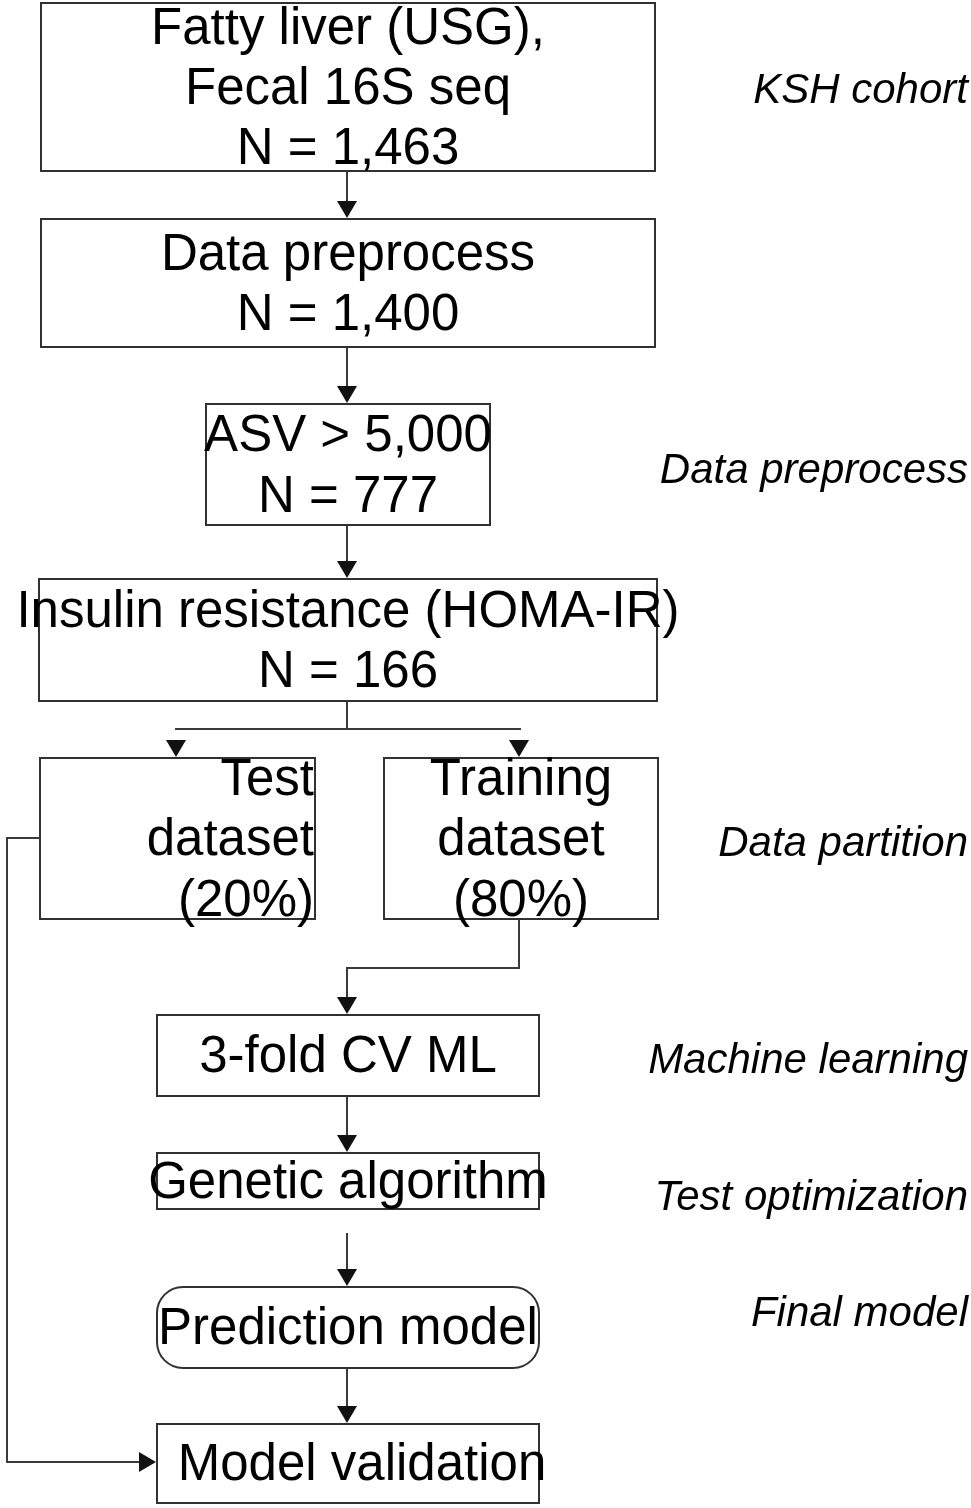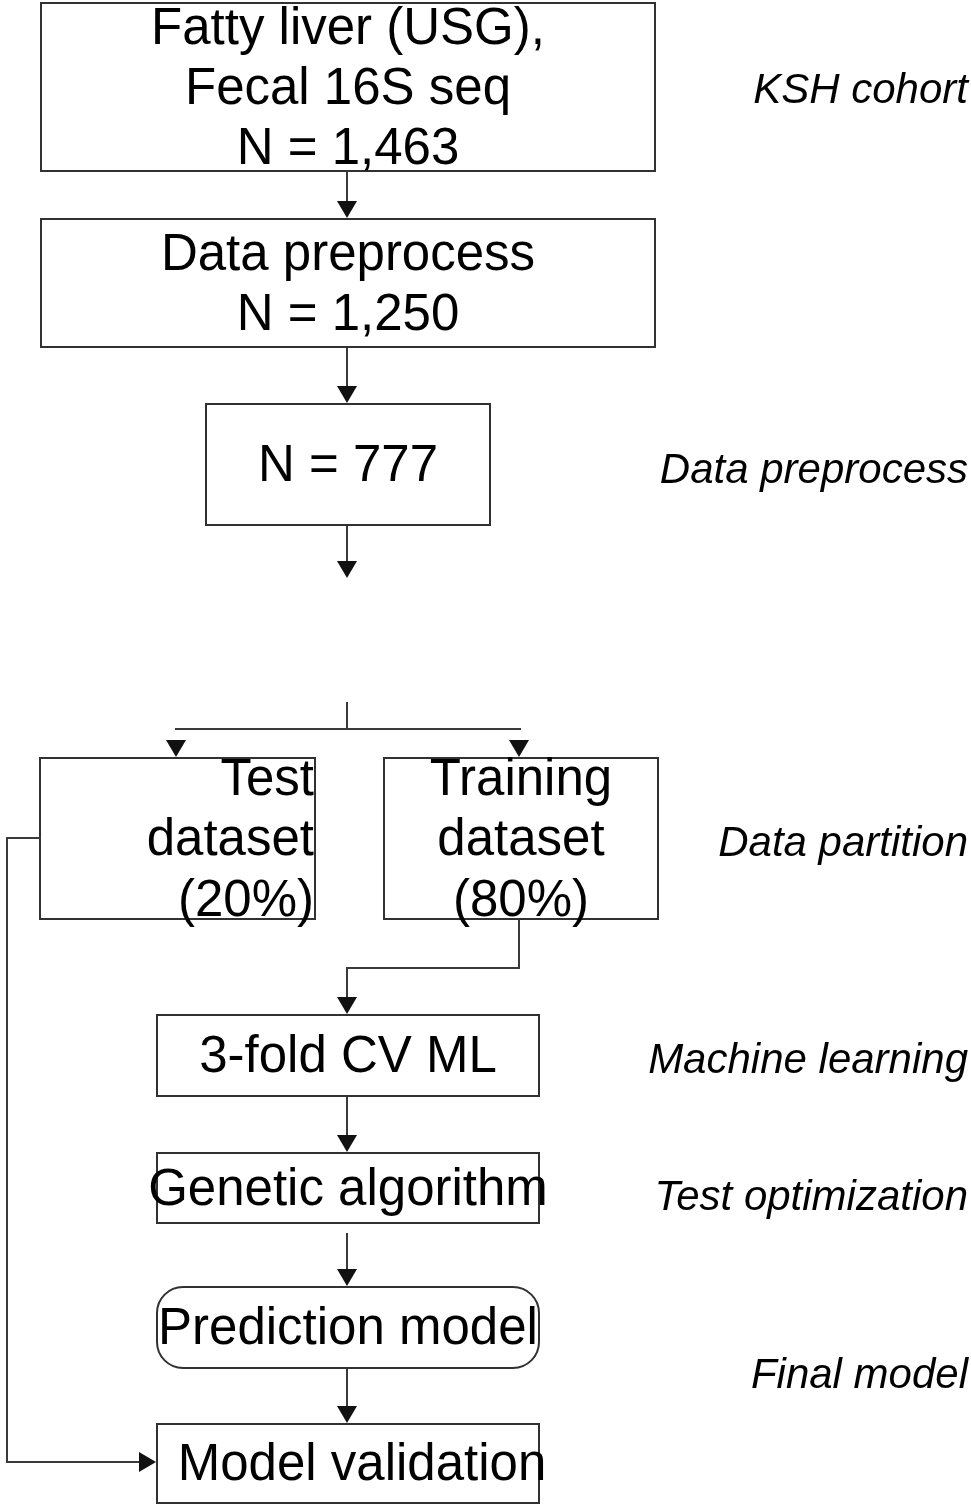--- a/index.html
+++ b/index.html
@@ -37,62 +37,67 @@
 <div class="canvas">
 
   <div class="box" style="left:40px; top:2px; width:616px; height:170px;">
     <span>Fatty liver (USG),</span>
     <span>Fecal 16S seq</span>
     <span>N = 1,463</span>
   </div>
 
   <div class="box" style="left:40px; top:218px; width:616px; height:130px;">
     <span>Data preprocess</span>
-    <span>N = 1,250</span>
+    <span>N = 1,400</span>
   </div>
 
   <div class="box" style="left:205px; top:403px; width:286px; height:123px;">
+    <span>ASV &gt; 5,000</span>
     <span>N = 777</span>
   </div>
 
+  <div class="box" style="left:38px; top:578px; width:620px; height:124px;">
+    <span>Insulin resistance (HOMA-IR)</span>
+    <span>N = 166</span>
+  </div>
 
   <div class="box" style="left:39px; top:757px; width:277px; height:163px;align-items:flex-end;">
     <span>Test</span>
     <span>dataset</span>
     <span>(20%)</span>
   </div>
 
   <div class="box" style="left:383px; top:757px; width:276px; height:163px;">
     <span>Training</span>
     <span>dataset</span>
     <span>(80%)</span>
   </div>
 
   <div class="box" style="left:156px; top:1014px; width:384px; height:83px;">
     <span>3-fold CV ML</span>
   </div>
 
-  <div class="box" style="left:156px; top:1152px; width:384px; height:72px;">
+  <div class="box" style="left:156px; top:1152px; width:384px; height:58px;">
     <span>Genetic algorithm</span>
   </div>
 
   <div class="box" style="left:156px; top:1286px; width:384px; height:83px;border-radius:27px;">
     <span>Prediction model</span>
   </div>
 
   <div class="box" style="left:156px; top:1423px; width:384px; height:81px;padding-left:28px;">
     <span>Model validation</span>
   </div>
 
   <div class="stage" style="top:65px;">KSH cohort</div>
   <div class="stage" style="top:445px;">Data preprocess</div>
   <div class="stage" style="top:818px;">Data partition</div>
   <div class="stage" style="top:1035px;">Machine learning</div>
   <div class="stage" style="top:1172px;">Test optimization</div>
-  <div class="stage" style="top:1350px;">Final model</div>
+  <div class="stage" style="top:1288px;">Final model</div>
 
   <div class="vline" style="left:346px; top:171px; width:2px; height:33px;"></div>
   <div class="arr-down" style="left:337px; top:201px;"></div>
 
   <div class="vline" style="left:346px; top:348px; width:2px; height:41px;"></div>
   <div class="arr-down" style="left:337px; top:386px;"></div>
 
   <div class="vline" style="left:346px; top:526px; width:2px; height:38px;"></div>
   <div class="arr-down" style="left:337px; top:561px;"></div>
 

